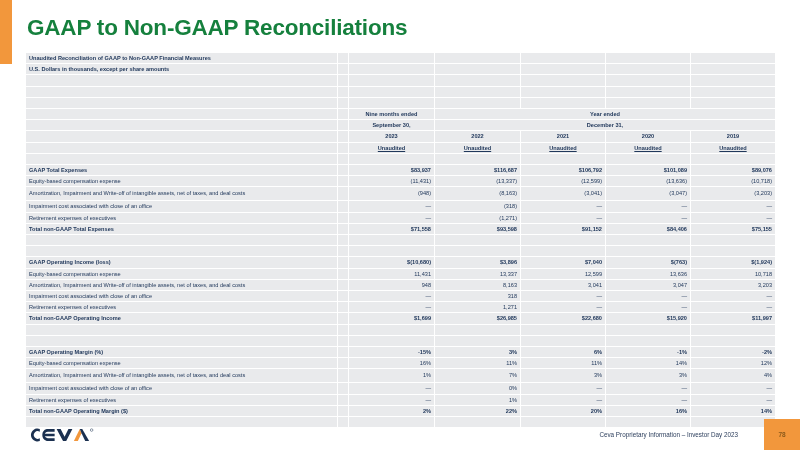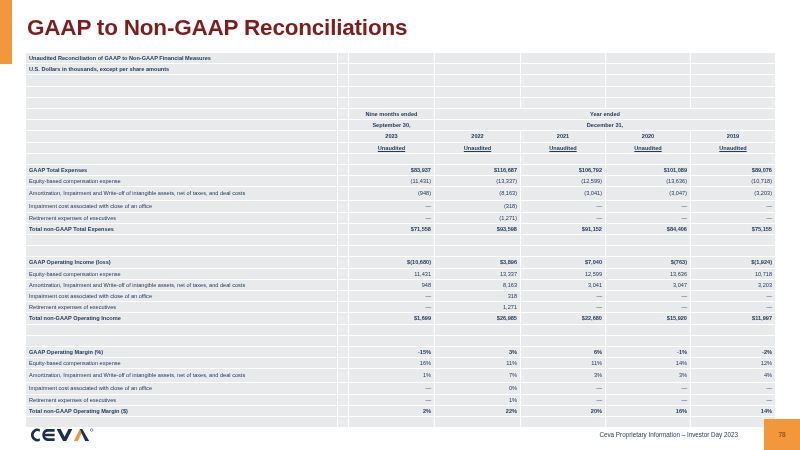--- a/index.html
+++ b/index.html
@@ -34,21 +34,21 @@
   }
 
   
   .slide-title {
     position: absolute;
     left: 27px;
     top: 16px;
     font-size: 22.5px;
     font-weight: bold;
     letter-spacing: -0.2px;
-    color: #7f1d1d;
+    color: #15803d;
     line-height: 1.1;
     white-space: nowrap;
   }
 
   
   .table-wrap {
     position: absolute;
     left: 25px;
     top: 52px;
     width: 750px;

